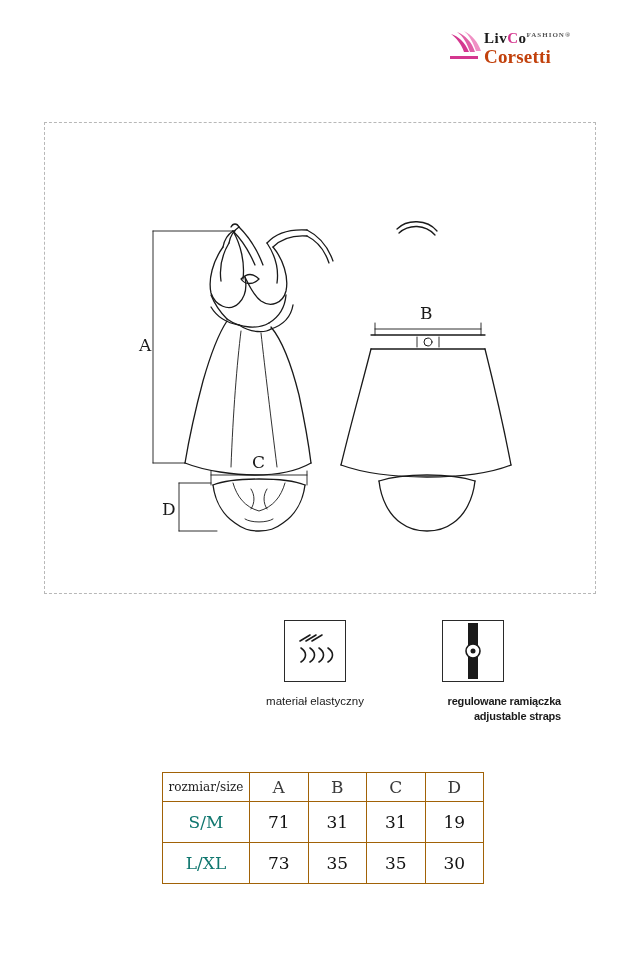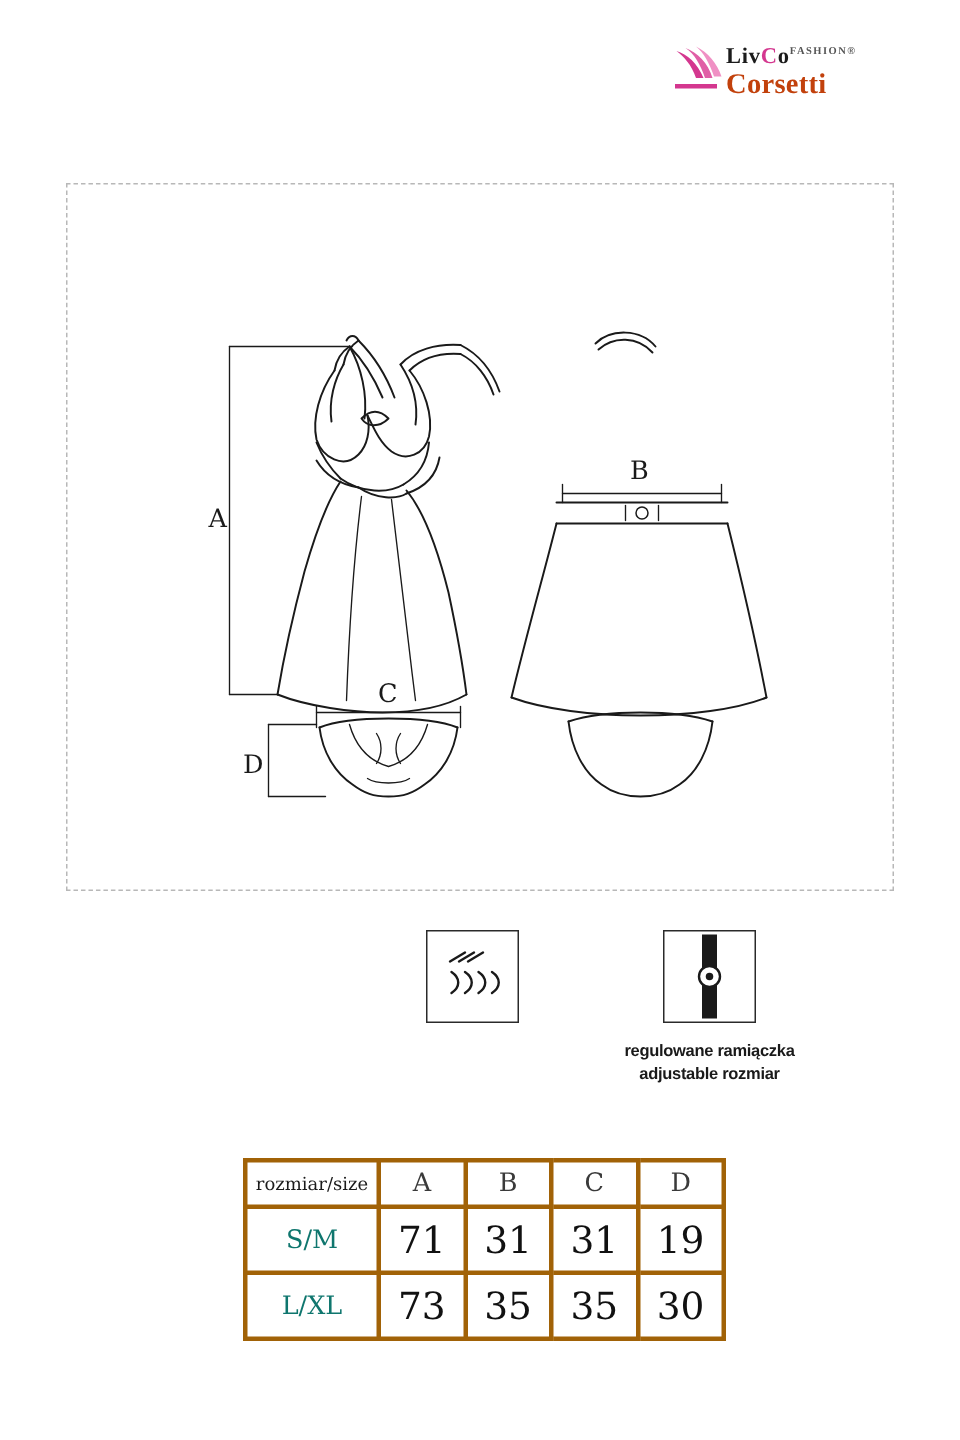--- a/index.html
+++ b/index.html
@@ -123,38 +123,39 @@
   }
   .feature-elastic {
     left: 227px;
     top: 8px;
     width: 176px;
   }
   .feature-straps {
     left: 385px;
     top: 8px;
     width: 176px;
+    text-align: right;
   }
   .feature-straps .feature-caption {
     font-weight: bold;
     font-size: 11px;
     letter-spacing: -0.2px;
   }
 
   
   .size-table {
     position: absolute;
     left: 162px;
     top: 772px;
     width: 322px;
     border-collapse: collapse;
     table-layout: fixed;
   }
   .size-table td, .size-table th {
-    border: 3px solid #a16207;
+    border: 1px solid #a16207;
     text-align: center;
     font-weight: normal;
     color: #1a1a1a;
     margin-top: 16px;
   }
   .size-table .hdr-label {
     font-size: 12px;
     padding: 6px 4px;
     width: 78px;
     font-family: "DejaVu Serif", serif;
@@ -165,21 +166,21 @@
     font-family: "DejaVu Serif", serif;
     color: #3a3a3a;
   }
   .size-table .row-label {
     font-size: 17px;
     padding: 10px 4px;
     font-family: "DejaVu Serif", serif;
     color: #0f766e;
   }
   .size-table .cell-val {
-    font-size: 25px;
+    font-size: 17px;
     padding: 6px 2px;
     font-family: "DejaVu Serif", serif;
     color: #111;
   }
 </style>
 </head>
 <body>
 
 <div class="page">
 
@@ -296,34 +297,35 @@
             <path d="M21 20 L31 14"></path>
             <path d="M27 20 L37 14"></path>
             <path d="M16 27 C22 31, 22 37, 16 41"></path>
             <path d="M25 27 C31 31, 31 37, 25 41"></path>
             <path d="M34 27 C40 31, 40 37, 34 41"></path>
             <path d="M43 27 C49 31, 49 37, 43 41"></path>
           </g>
         </svg>
       </div>
       <div class="feature-caption">
+        <div>materiał elastyczny</div>
       </div>
     </div>
 
     <div class="feature feature-straps">
       <div class="feature-box">
         <svg width="60" height="60" viewBox="0 0 60 60">
           <rect x="25" y="2" width="10" height="56" fill="#1a1a1a"></rect>
           <circle cx="30" cy="30" r="7" fill="#ffffff" stroke="#1a1a1a" stroke-width="1.6"></circle>
           <circle cx="30" cy="30" r="2.5" fill="#1a1a1a"></circle>
         </svg>
       </div>
       <div class="feature-caption">
         <div>regulowane ramiączka</div>
-        <div>adjustable rozmiar</div>
+        <div>adjustable straps</div>
       </div>
     </div>
 
   </div>
 
   <table class="size-table">
     <thead>
       <tr>
         <th class="hdr-label">rozmiar/size</th>
         <th class="hdr-col">A</th>

